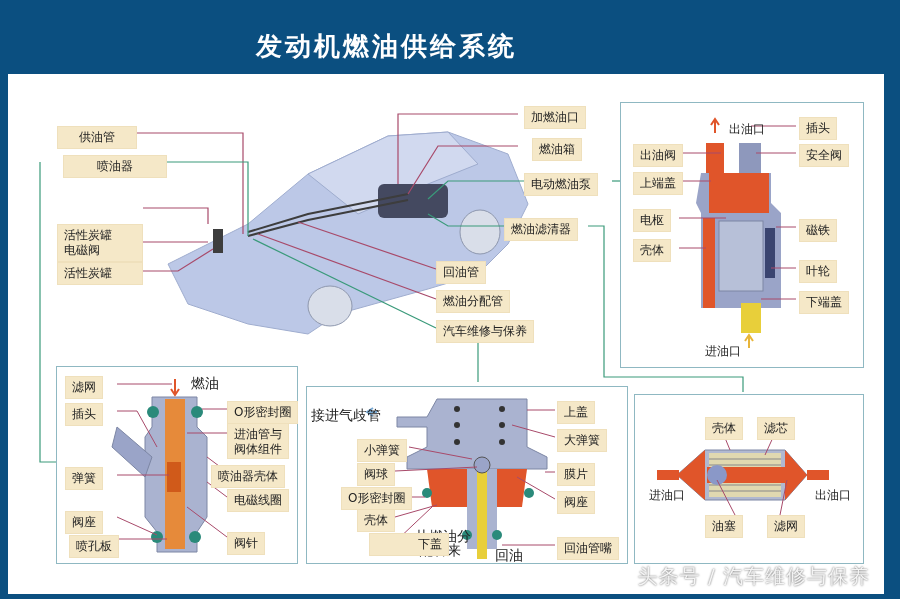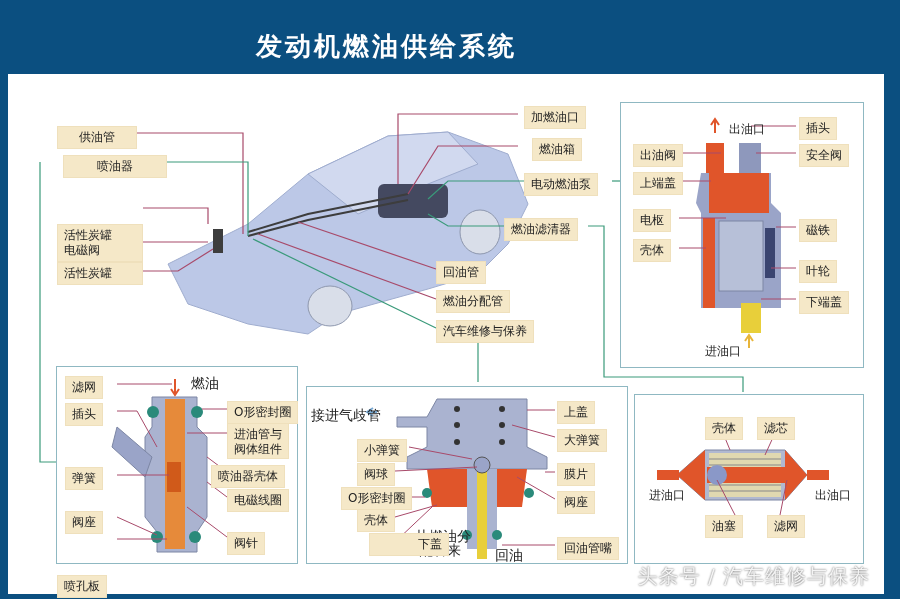--- a/index.html
+++ b/index.html
@@ -126,21 +126,21 @@
           <path d="M170 105 L150 90"></path>
           <path d="M170 130 L150 115"></path>
           <path d="M170 170 L130 140"></path>
       </g>
     </svg>
     <div class="plain" style="left:134px;top:8px;">燃油</div>
     <div class="lbl" style="left:8px;top:9px;">滤网</div>
     <div class="lbl" style="left:8px;top:36px;">插头</div>
     <div class="lbl" style="left:8px;top:100px;">弹簧</div>
     <div class="lbl" style="left:8px;top:144px;">阀座</div>
-    <div class="lbl" style="left:0;top:168px;margin-top:40px;">喷孔板</div>
+    <div class="lbl" style="left:12px;top:168px;">喷孔板</div>
     <div class="lbl" style="left:170px;top:34px;">O形密封圈</div>
     <div class="lbl" style="left:170px;top:56px;height:36px;">
       <div>进油管与</div>
       <div>阀体组件</div>
     </div>
     <div class="lbl" style="left:154px;top:98px;">喷油器壳体</div>
     <div class="lbl" style="left:170px;top:122px;">电磁线圈</div>
     <div class="lbl" style="left:170px;top:165px;">阀针</div>
   </div>
 

